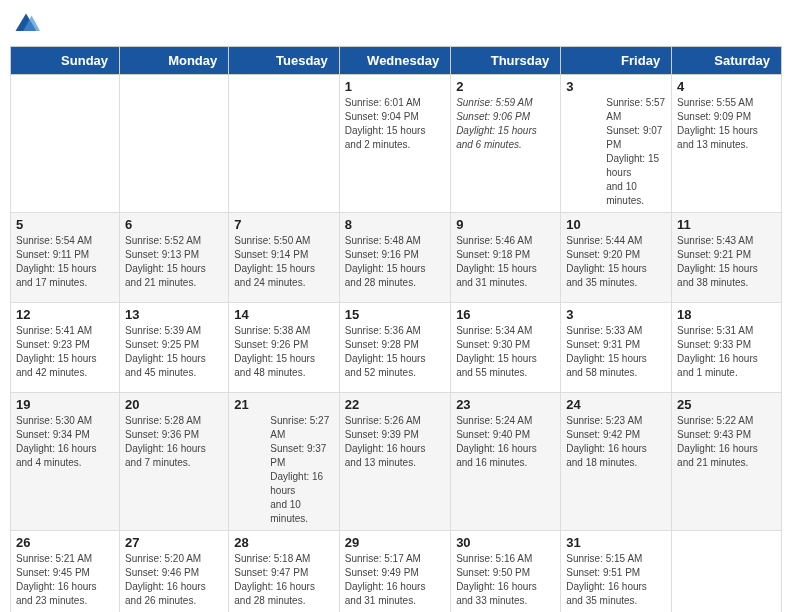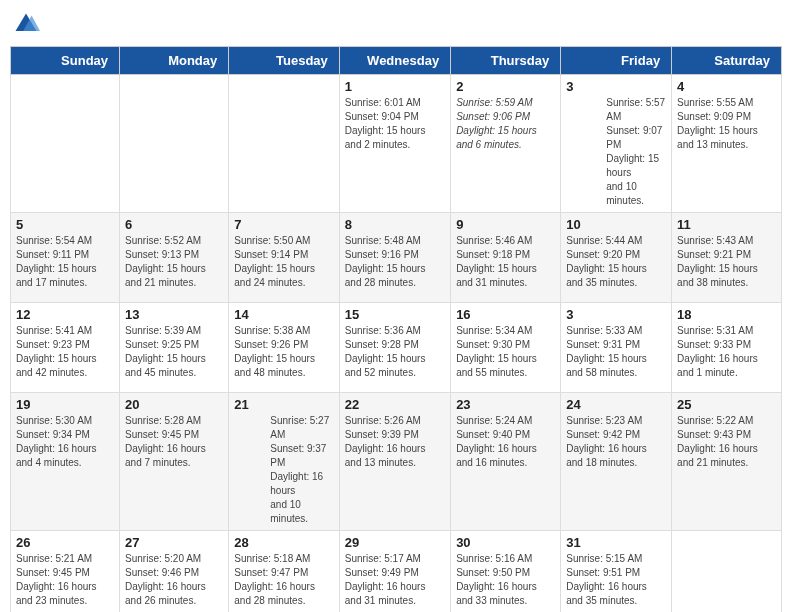--- a/index.html
+++ b/index.html
@@ -269,21 +269,21 @@
         <td>
           <span class="day-number">19</span>
           <div class="day-info" style="white-space: pre-line;">Sunrise: 5:30 AM
 Sunset: 9:34 PM
 Daylight: 16 hours
 and 4 minutes.</div>
         </td>
         <td>
           <span class="day-number">20</span>
           <div class="day-info" style="white-space: pre-line;">Sunrise: 5:28 AM
-Sunset: 9:45 PM
+Sunset: 9:36 PM
 Daylight: 16 hours
 and 7 minutes.</div>
         </td>
         <td>
           <span class="day-number">21</span>
           <div class="day-info" style="white-space: pre-line; margin-left: 36px;">Sunrise: 5:27 AM
 Sunset: 9:37 PM
 Daylight: 16 hours
 and 10 minutes.</div>
         </td>

